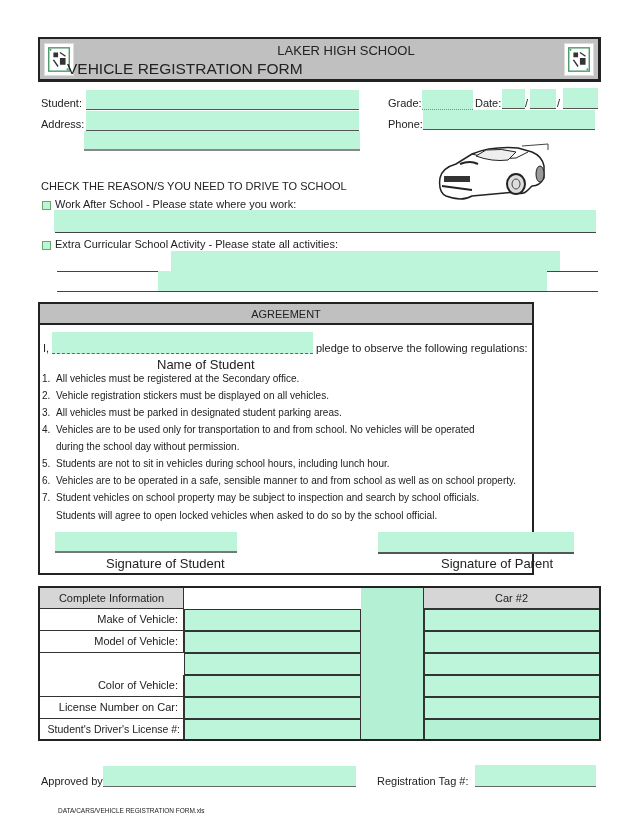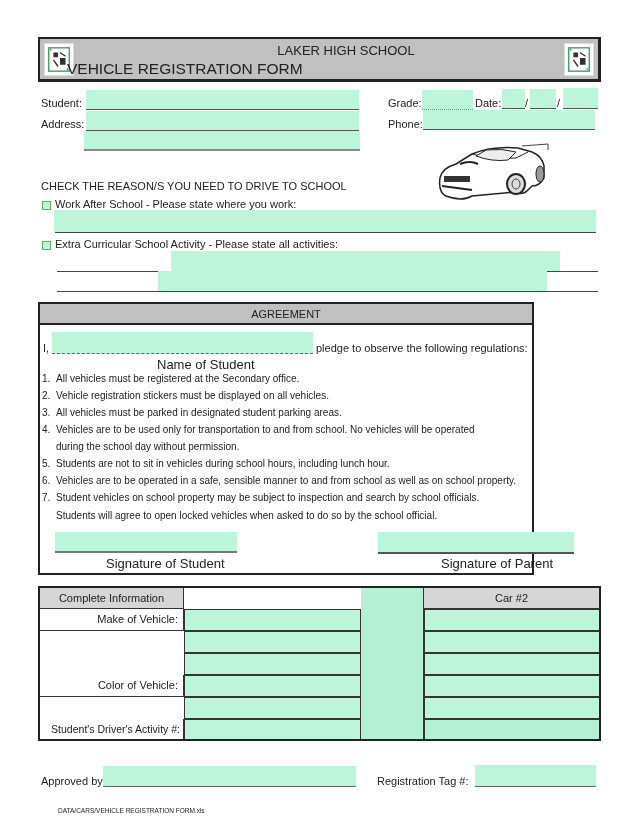--- a/index.html
+++ b/index.html
@@ -133,34 +133,36 @@
 <div class="abs tbl">
 
   <div class="cell hcell" style="left:0;top:0;width:144px;height:21px;">Complete Information</div>
   <div class="cell fill2" style="left:321px;top:0;width:63px;height:151px;border-right:1px solid #333;border-bottom:none;"></div>
   <div class="cell hcell" style="left:384px;top:0;width:175px;height:21px;border-right:none;">Car #2</div>
 
   <div class="cell lcell" style="left:0;top:21px;width:144px;height:22px;">Make of Vehicle:</div>
   <div class="cell fcell" style="left:144px;top:21px;width:177px;height:22px;"></div>
   <div class="cell fcell" style="left:384px;top:21px;width:175px;height:22px;border-right:none;"></div>
 
+  <div class="cell lcell" style="left:0;top:43px;width:144px;height:22px;">Model of Vehicle:</div>
   <div class="cell fcell" style="left:144px;top:43px;width:177px;height:22px;"></div>
   <div class="cell fcell" style="left:384px;top:43px;width:175px;height:22px;border-right:none;"></div>
 
   <div class="cell fcell" style="left:144px;top:65px;width:177px;height:22px;"></div>
   <div class="cell fcell" style="left:384px;top:65px;width:175px;height:22px;border-right:none;"></div>
 
   <div class="cell lcell" style="left:0;top:87px;width:144px;height:22px;">Color of Vehicle:</div>
   <div class="cell fcell" style="left:144px;top:87px;width:177px;height:22px;"></div>
   <div class="cell fcell" style="left:384px;top:87px;width:175px;height:22px;border-right:none;"></div>
 
+  <div class="cell lcell" style="left:0;top:109px;width:144px;height:22px;">License Number on Car:</div>
   <div class="cell fcell" style="left:144px;top:109px;width:177px;height:22px;"></div>
   <div class="cell fcell" style="left:384px;top:109px;width:175px;height:22px;border-right:none;"></div>
 
-  <div class="cell lcell" style="left:0;top:131px;width:144px;height:20px;padding-right:3px;font-size:10.5px;line-height:20px;border-bottom:none;">Student's Driver's Activity #:</div>
+  <div class="cell lcell" style="left:0;top:131px;width:144px;height:20px;padding-right:3px;font-size:10.5px;line-height:20px;border-bottom:none;">Student's Driver's License #:</div>
   <div class="cell fcell" style="left:144px;top:131px;width:177px;height:20px;border-bottom:none;"></div>
   <div class="cell fcell" style="left:384px;top:131px;width:175px;height:20px;border-right:none;border-bottom:none;background:#b3f0d4;"></div>
 </div>
 
 <div class="abs t11" style="left:41px;top:775px;">Approved by:</div>
 <div class="abs fill" style="left:103px;top:766px;width:253px;height:21px;border-bottom:1px solid #666;"></div>
 <div class="abs t11" style="left:377px;top:775px;">Registration Tag #:</div>
 <div class="abs fill" style="left:475px;top:765px;width:121px;height:22px;border-bottom:1px solid #666;"></div>
 
 <div class="abs" style="left:58px;top:807px;font-size:6.5px;">DATA/CARS/VEHICLE REGISTRATION FORM.xls</div>

